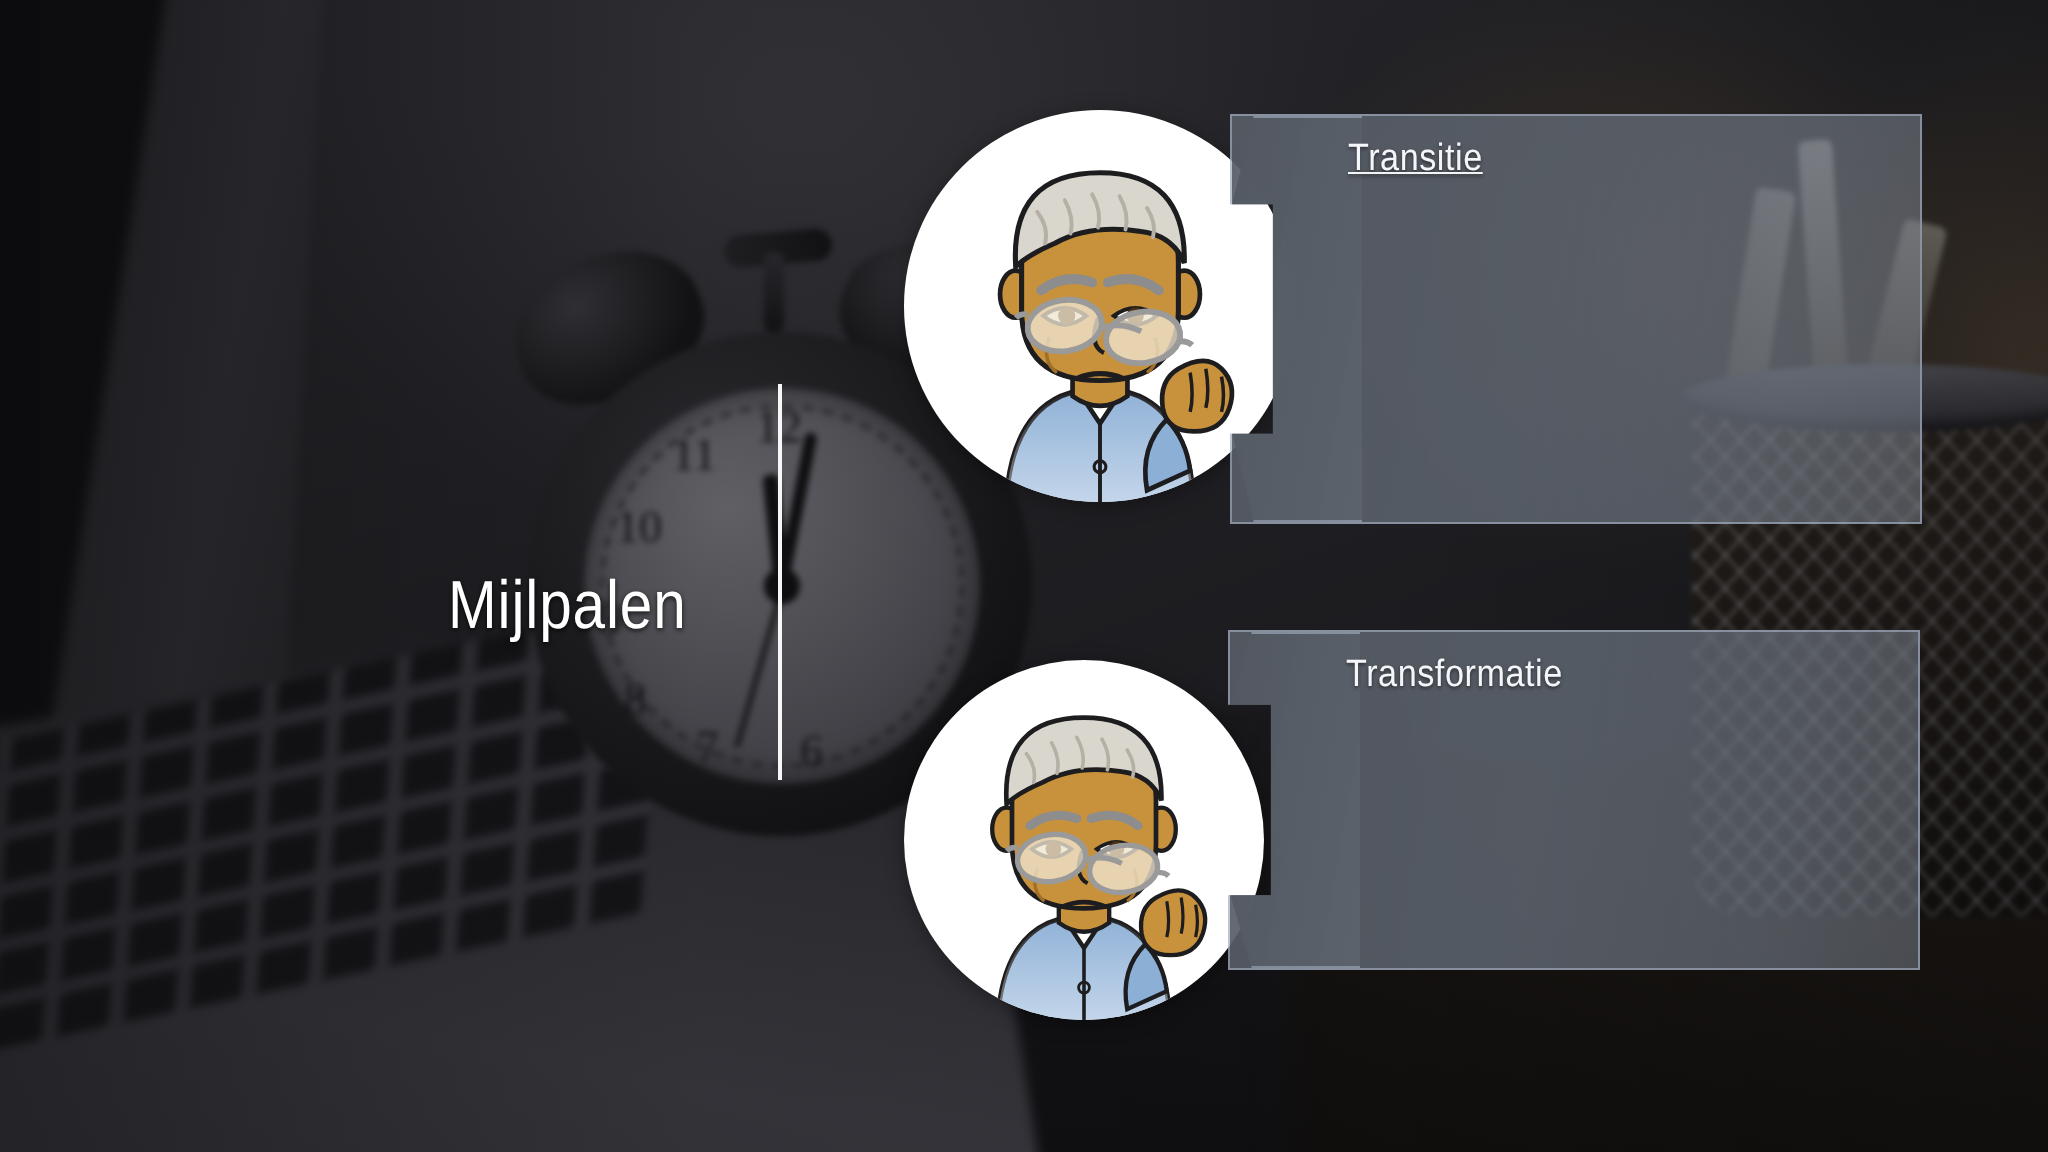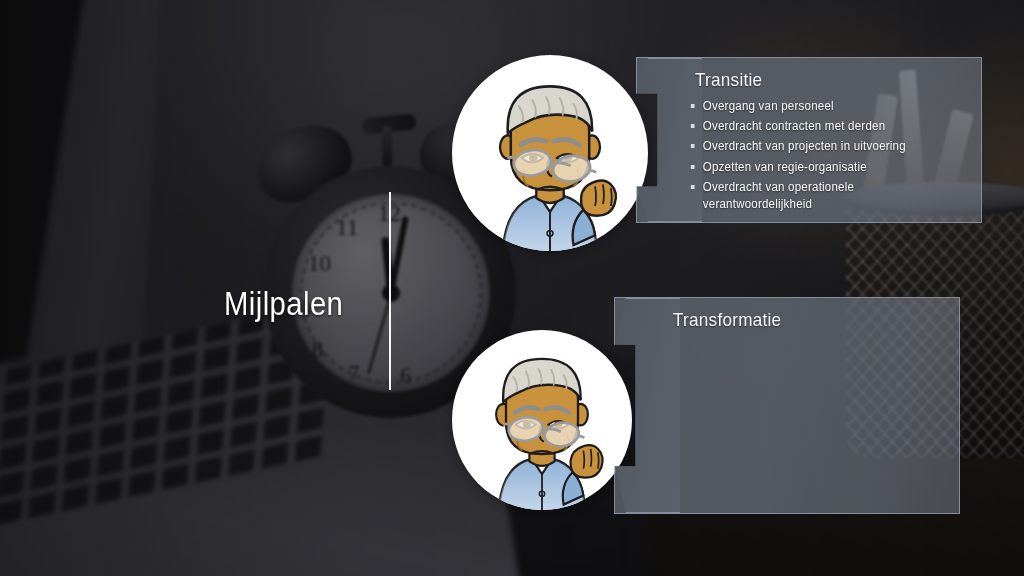--- a/index.html
+++ b/index.html
@@ -161,22 +161,22 @@
   .panel-wedge{
     position:absolute;left:-1px;top:0;width:66px;height:100%;
     background:linear-gradient(100deg,rgba(82,88,97,.95),rgba(92,99,109,.92));
     border-top:1px solid rgba(176,190,210,.5);
     border-bottom:1px solid rgba(176,190,210,.5);
     border-left:1px solid rgba(176,190,210,.5);
     -webkit-clip-path:polygon(100% 0,100% 100%,18% 100%,0 76%,0 24%,18% 0);
     clip-path:polygon(100% 0,100% 100%,18% 100%,0 76%,0 24%,18% 0);
     z-index:-1;
   }
-  #panel-transitie{left:636px;top:57px;width:346px;height:166px;}
-  #panel-transformatie{left:614px;top:297px;width:346px;height:217px;}
+  #panel-transitie{left:615px;top:57px;width:346px;height:205px;text-decoration:underline;}
+  #panel-transformatie{left:614px;top:315px;width:346px;height:170px;}
 
   .panel h3{
     margin:0 0 7px 6px;
     font-weight:400;font-size:19px;line-height:1.1;letter-spacing:.3px;
     font-family:"Liberation Sans Narrow","Liberation Sans",sans-serif;
     transform:scaleX(.9);transform-origin:left center;
     color:#f4f6f9;
     text-shadow:0 1px 2px rgba(0,0,0,.5);
   }
   .panel ul{list-style:none;margin:0;padding:0;}
@@ -340,27 +340,20 @@
         <path d="M140 126 q14-8 22 0 q8 8 4 20 q-4 12-18 12 q-14 0-16-12 q-2-14 8-20 z" fill="#C8913C" stroke="#1d1d20" stroke-width="2.4"></path>
         <path d="M146 128 q2 12 0 20 M154 126 q2 12 0 20 M162 130 q2 10 0 18" stroke="#1d1d20" stroke-width="1.8" fill="none"></path>
         <path d="M134 152 q10 10 12 26 l-22 10 q-4-22 10-36 z" fill="#8CAFD6" stroke="#1d1d20" stroke-width="2.4"></path>
       </g>
     </svg>
   </div>
 
   <div class="panel" id="panel-transitie">
     <div class="panel-wedge"></div>
     <h3>Transitie</h3>
-    <ul>
-      <li>Overgang  van personeel</li>
-      <li>Overdracht  contracten  met derden</li>
-      <li>Overdracht  van projecten  in uitvoering</li>
-      <li>Opzetten  van regie-organisatie</li>
-      <li>Overdracht  van operationele verantwoordelijkheid</li>
-    </ul>
   </div>
 
   <div class="panel" id="panel-transformatie">
     <div class="panel-wedge"></div>
     <h3>Transformatie</h3>
   </div>
 
 </div>
 
 </body></html>

